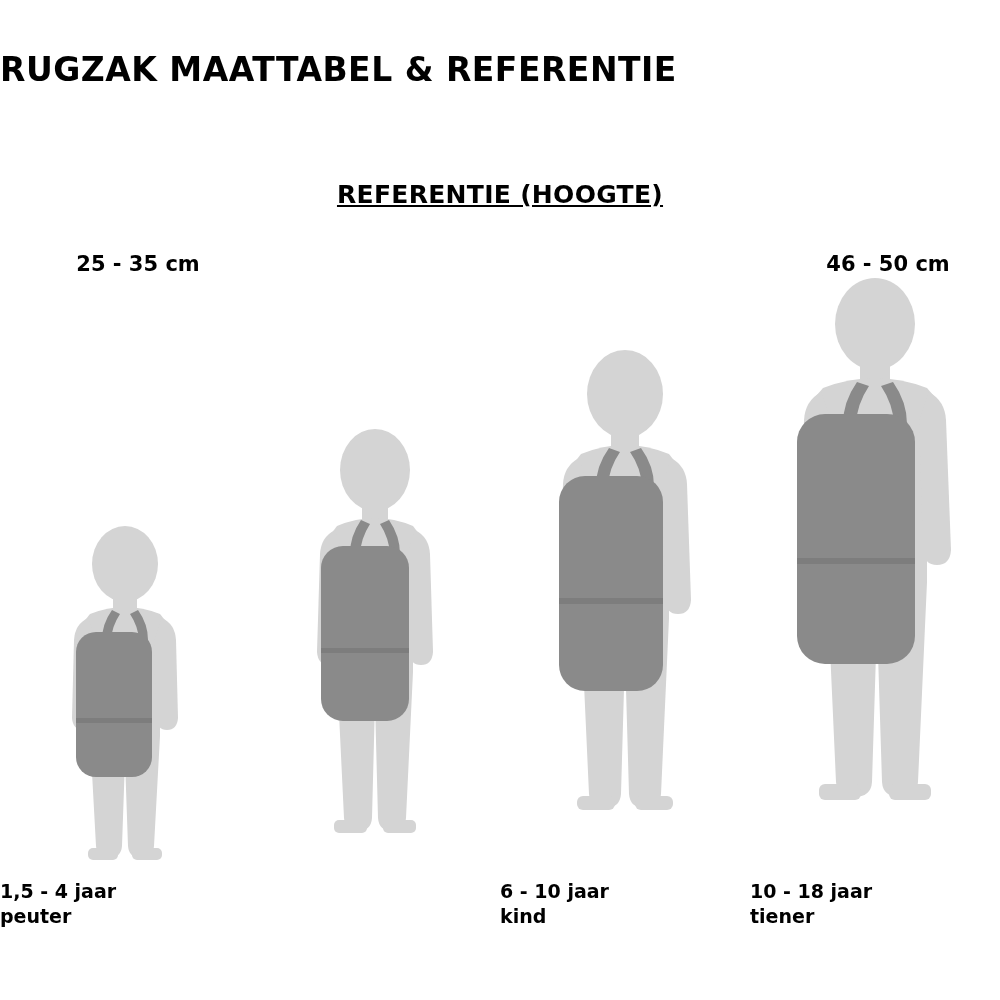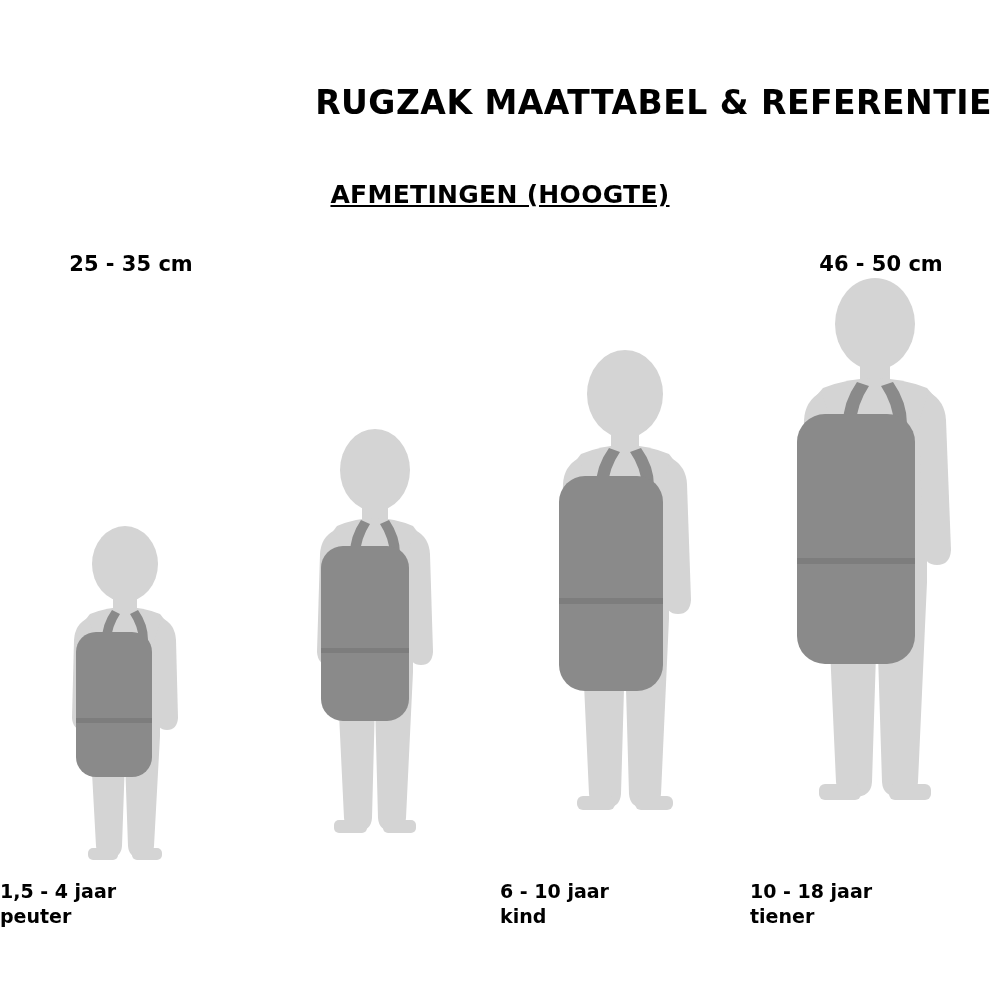--- a/index.html
+++ b/index.html
@@ -18,25 +18,24 @@
   .page {
     position: relative;
     width: 1000px;
     height: 1000px;
   }
   .main-title {
     position: absolute;
     top: 50px;
     left: 0;
     width: 992px;
-    text-align: right;
+    text-align: left;
     font-size: 33px;
     font-weight: bold;
     letter-spacing: 0.5px;
-    margin-top: 33px;
   }
   .section-title {
     position: absolute;
     top: 180px;
     left: 0;
     width: 1000px;
     text-align: center;
     font-size: 25px;
     font-weight: bold;
     text-decoration: underline;
@@ -56,21 +55,21 @@
     flex: 1 1 25%;
     height: 100%;
     position: relative;
     display: flex;
     flex-direction: column;
     align-items: center;
   }
   .size-label {
     position: absolute;
     top: 12px;
-    left: 6px;
+    left: 13px;
     width: 100%;
     text-align: center;
     font-size: 21px;
     font-weight: bold;
   }
   .figure-wrap {
     position: absolute;
     bottom: 78px;
     left: 0;
     width: 100%;
@@ -92,21 +91,21 @@
     display: block;
   }
   svg { display: block; }
 </style>
 </head>
 <body>
 
 <div class="page">
 
   <div class="main-title">RUGZAK MAATTABEL &amp; REFERENTIE</div>
-  <div class="section-title">AFMETINGEN (HOOGTE)</div>
+  <div class="section-title">REFERENTIE (HOOGTE)</div>
 
   <div class="columns">
 
     <div class="col">
       <div class="size-label">25 - 35 cm</div>
       <div class="figure-wrap">
         <svg width="150" height="360" viewBox="0 0 150 360" aria-hidden="true">
           <g fill="#d4d4d4">
 
             <ellipse cx="75" cy="42" rx="33" ry="38"></ellipse>

